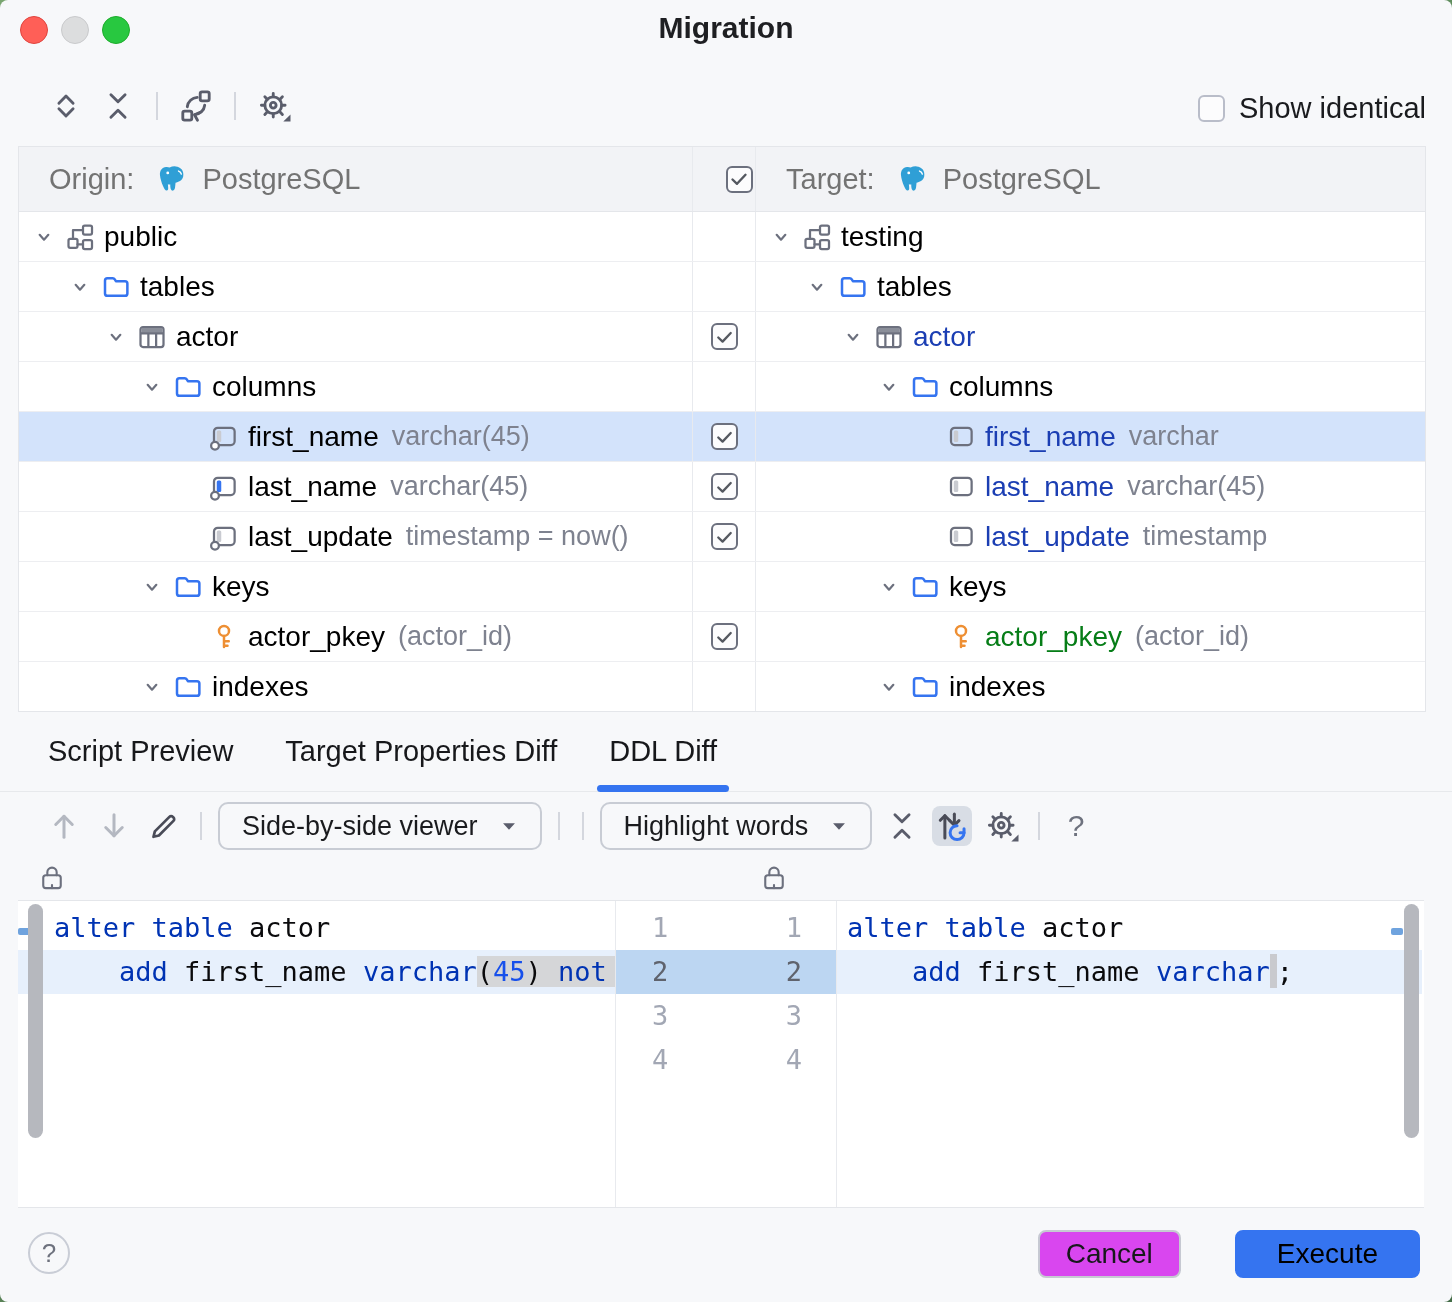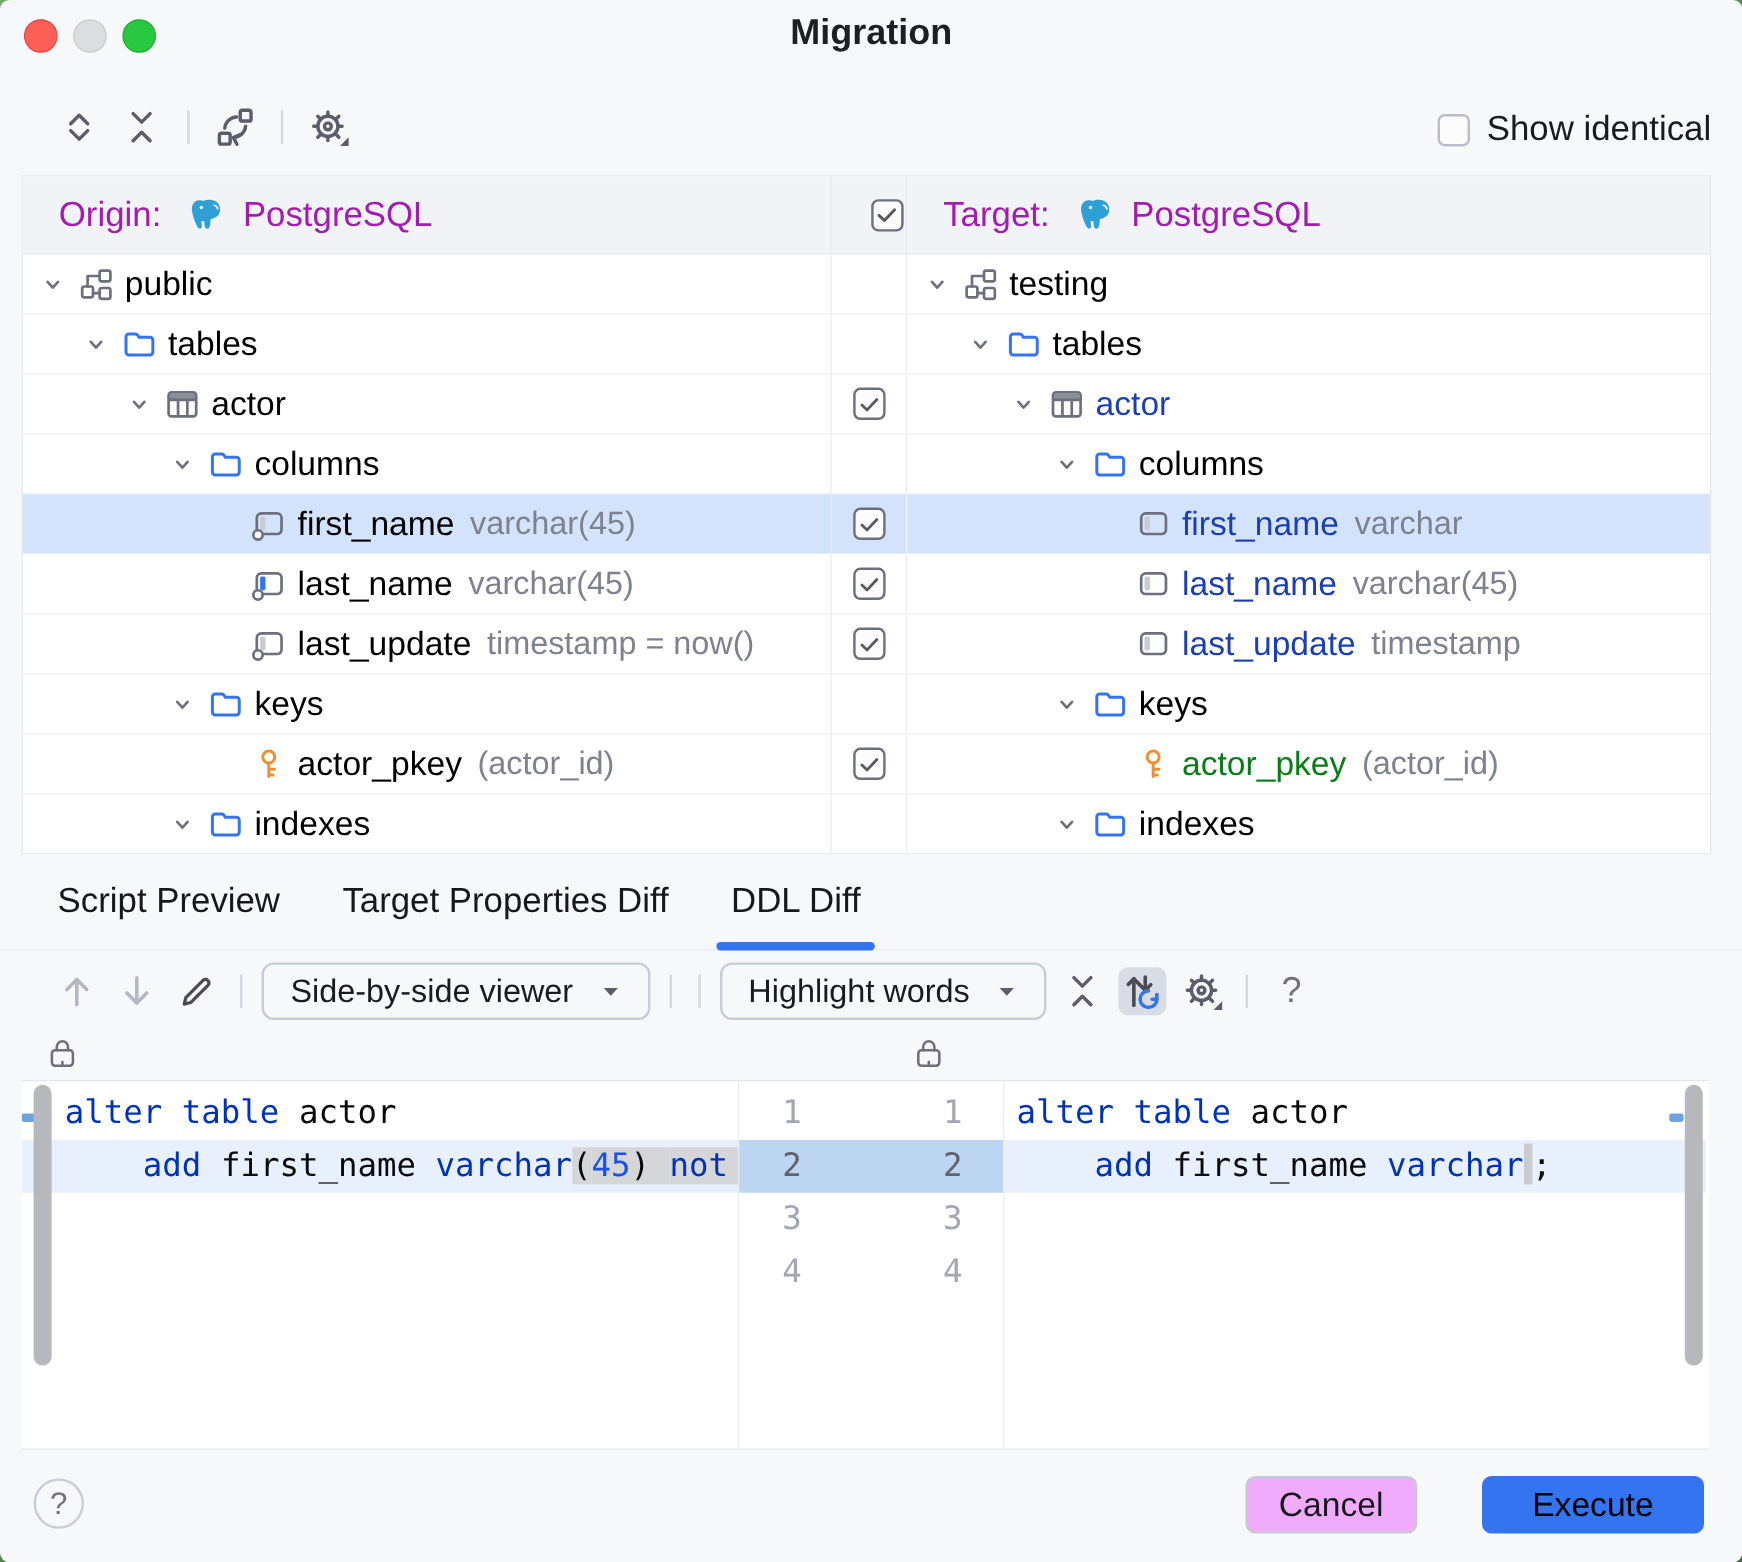--- a/index.html
+++ b/index.html
@@ -29,21 +29,21 @@
   .icon-btn{width:40px;height:40px;display:flex;align-items:center;justify-content:center;border-radius:8px;}
   .icon-btn.selected{background:#D8DDE5;}
   .vsep{width:2px;height:28px;background:#D4D7DE;margin:0 6px;}
   .show-identical{position:absolute;top:92px;right:26px;display:flex;align-items:center;gap:14px;font-size:29px;color:#1A1B1E;}
   .cbx{width:27px;height:27px;border-radius:6px;background:#FCFCFD;border:2px solid #B9BDC9;box-sizing:border-box;display:flex;align-items:center;justify-content:center;}
   .cbx.checked{border-color:#6C707E;}
   
   .tree-table{position:absolute;left:18px;top:146px;width:1406px;background:#FFFFFF;border:1px solid #E4E6EA;}
   .t-grid{display:grid;grid-template-columns:674px 63px 669px;}
   .t-header{height:64px;background:#F2F3F6;border-bottom:1px solid #E4E6EA;}
-  .t-header .hcell{display:flex;align-items:center;gap:13px;padding-left:30px;font-size:29px;color:#a21caf;}
+  .t-header .hcell{display:flex;align-items:center;gap:13px;padding-left:30px;font-size:29px;color:#737373;}
   .t-row{height:49px;border-bottom:1px solid #EDEEF1;}
   .t-row:last-child{border-bottom:none;}
   .cell{display:flex;align-items:center;overflow:hidden;white-space:nowrap;}
   .cell.co,.hcell.co{border-right:1px solid #E8EAEE;}
   .cell.cc,.hcell.cc{border-right:1px solid #E8EAEE;justify-content:center;}
   .t-row.sel .cell{background:#D3E3FB;}
   .tlabel{font-size:28px;color:#000000;margin-left:9px;}
   .tlabel.modified{color:#1B3EB3;}
   .tlabel.created{color:#067D17;}
   .ttype{font-size:27px;color:#7E828F;margin-left:13px;}
@@ -80,21 +80,21 @@
   .g-num.n1{padding-right:58px;}
   .g-num.n2{padding-right:34px;}
   .sb-thumb{position:absolute;width:15px;height:234px;top:3px;border-radius:8px;background:#B6B8BE;}
   .pane.left .sb-thumb{left:10px;}
   .pane.right .sb-thumb{right:3px;}
   .sb-tick{position:absolute;width:12px;height:7px;background:#6FA3DE;border-radius:2px;top:27px;}
   .pane.left .sb-tick{left:0px;}
   .pane.right .sb-tick{right:19px;}
   
   .footer{position:absolute;left:0;top:1206px;width:1452px;height:96px;display:flex;align-items:center;justify-content:flex-end;padding-right:32px;box-sizing:border-box;gap:24px;}
-  .btn{height:44px;border:2px solid #C6C9D2;background:#f0abfc;border-radius:8px;font-size:28px;color:#17181B;display:flex;align-items:center;padding:0 26px;font-family:"Liberation Sans",sans-serif;}
+  .btn{height:44px;border:2px solid #C6C9D2;background:#d946ef;border-radius:8px;font-size:28px;color:#17181B;display:flex;align-items:center;padding:0 26px;font-family:"Liberation Sans",sans-serif;}
   .btn.primary{background:#3574F0;border-color:#3574F0;color:#000000;padding:0 40px;margin-left:30px;}
   .help-circle{position:absolute;left:28px;top:1232px;width:42px;height:42px;border-radius:50%;border:2px solid #C9CDD6;box-sizing:border-box;display:flex;align-items:center;justify-content:center;font-size:26px;color:#6E727E;}
   svg{display:block;}
 </style>
 </head>
 <body>
 
 <div class="window">
 
   <div class="titlebar">

